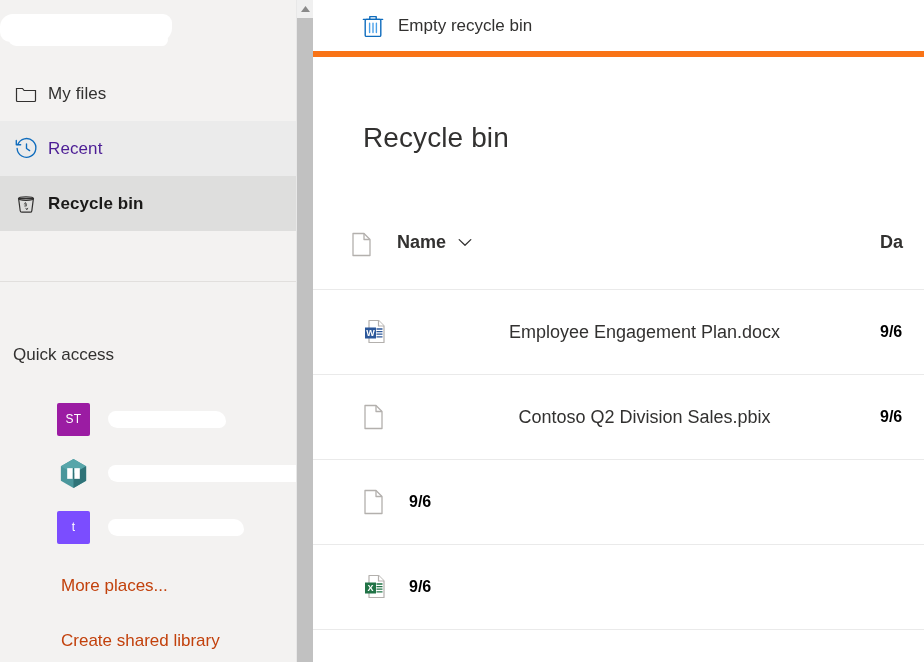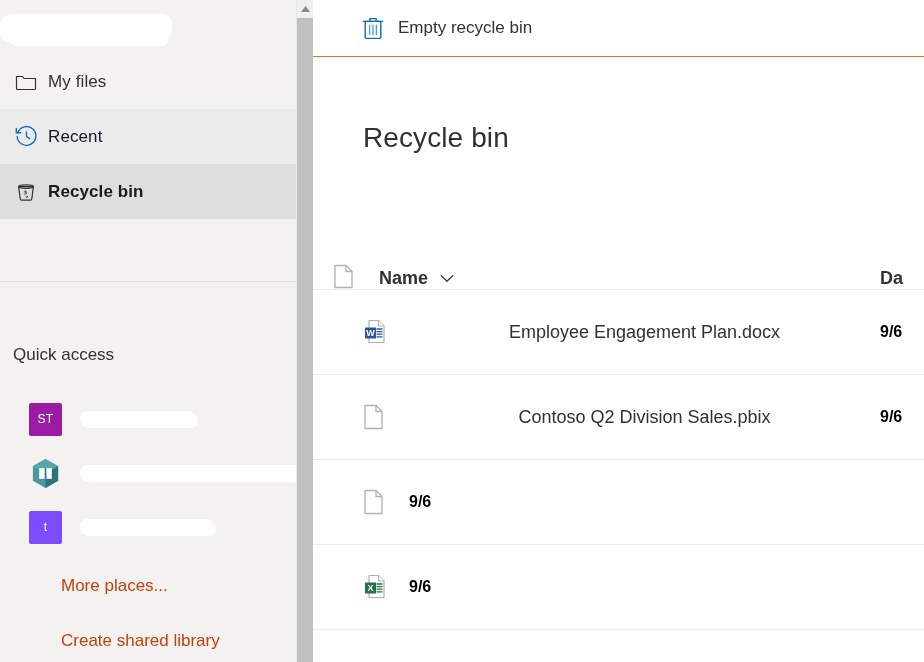--- a/index.html
+++ b/index.html
@@ -28,56 +28,56 @@
   }
   .account-redaction::after {
     content: "";
     position: absolute;
     left: 8px; top: 16px;
     width: 160px; height: 16px;
     background: #ffffff;
     border-radius: 10px 14px 9px 12px;
   }
 
-  .nav-list { position: absolute; top: 54px; left: 0; width: 313px; }
+  .nav-list { position: absolute; top: 66px; left: 0; width: 313px; }
   .nav-item {
     display: flex; align-items: center;
     height: 55px;
     padding-left: 14px;
     cursor: pointer;
   }
   .nav-item .nav-icon {
     width: 34px; flex: 0 0 34px;
     display: flex; align-items: center; justify-content: flex-start;
   }
   .nav-item .nav-label {
     font-size: 17px;
     color: #323130;
     letter-spacing: .1px;
   }
   .nav-item.hovered { background: #ebebeb; }
-  .nav-item.hovered .nav-label { color: #0f172a; }
+  .nav-item.hovered .nav-label { color: #4c1d95; }
   .nav-item.selected { background: #dededd; }
   .nav-item.selected .nav-label { color: #1b1a19; font-weight: 700; }
 
   .nav-divider {
     position: absolute;
     top: 281px; left: 0;
     width: 313px; height: 1px;
     background: #e1dfdd;
   }
 
   .quick-access-title {
     position: absolute;
     top: 345px; left: 13px;
     font-size: 17px;
     color: #323130;
   }
 
-  .qa-list { position: absolute; top: 392px; left: 16px; width: 313px; }
+  .qa-list { position: absolute; top: 392px; left: 0; width: 313px; padding-left: 44px; }
   .qa-item {
     display: flex; align-items: center;
     height: 54px;
     padding-left: 13px;
     cursor: pointer;
   }
   .qa-tile {
     width: 33px; height: 33px;
     flex: 0 0 33px;
     display: flex; align-items: center; justify-content: center;
@@ -131,21 +131,21 @@
     flex: 1 1 auto;
     height: 662px;
     background: #ffffff;
     position: relative;
     overflow: hidden;
   }
   .command-bar {
     height: 57px;
     display: flex; align-items: center;
     padding-left: 49px;
-    border-bottom: 1px solid #f97316;
+    border-bottom: 6px solid #f97316;
   }
   .cmd-button {
     display: flex; align-items: center;
     cursor: pointer;
     background: none; border: none;
     font-family: inherit;
   }
   .cmd-button .cmd-icon { margin-right: 14px; display: flex; }
   .cmd-button .cmd-label {
     font-size: 17px; color: #323130;
@@ -154,24 +154,24 @@
   .page-title {
     position: absolute;
     left: 50px; top: 122px;
     font-size: 28px;
     color: #323130;
     letter-spacing: .1px;
   }
 
   .table { position: absolute; top: 232px; left: 0; right: 0; }
   .table-header {
-    display: flex; align-items: flex-end;
+    display: flex; align-items: flex-start;
     height: 58px;
     border-bottom: 1px solid #eaeaea;
-    padding-left: 20px;
+    padding-left: 38px;
   }
   .col-icon {
     width: 46px; flex: 0 0 46px;
     display: flex; align-items: center;
   }
   .col-name {
     flex: 1 1 auto;
     display: flex; align-items: center;
     cursor: pointer;
   }

